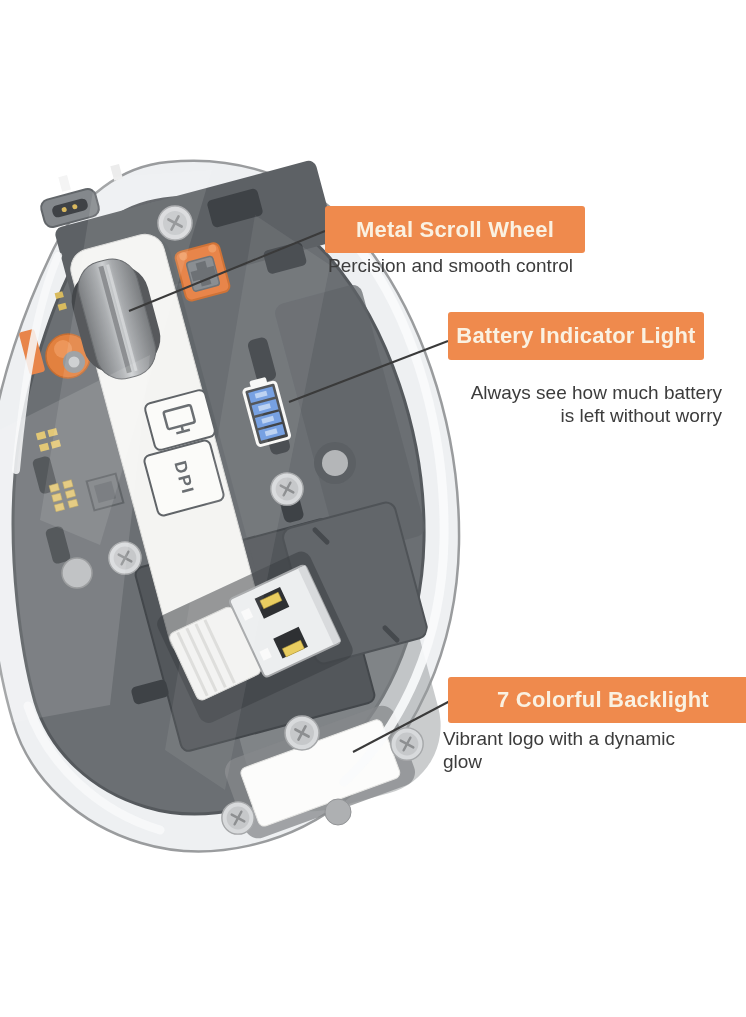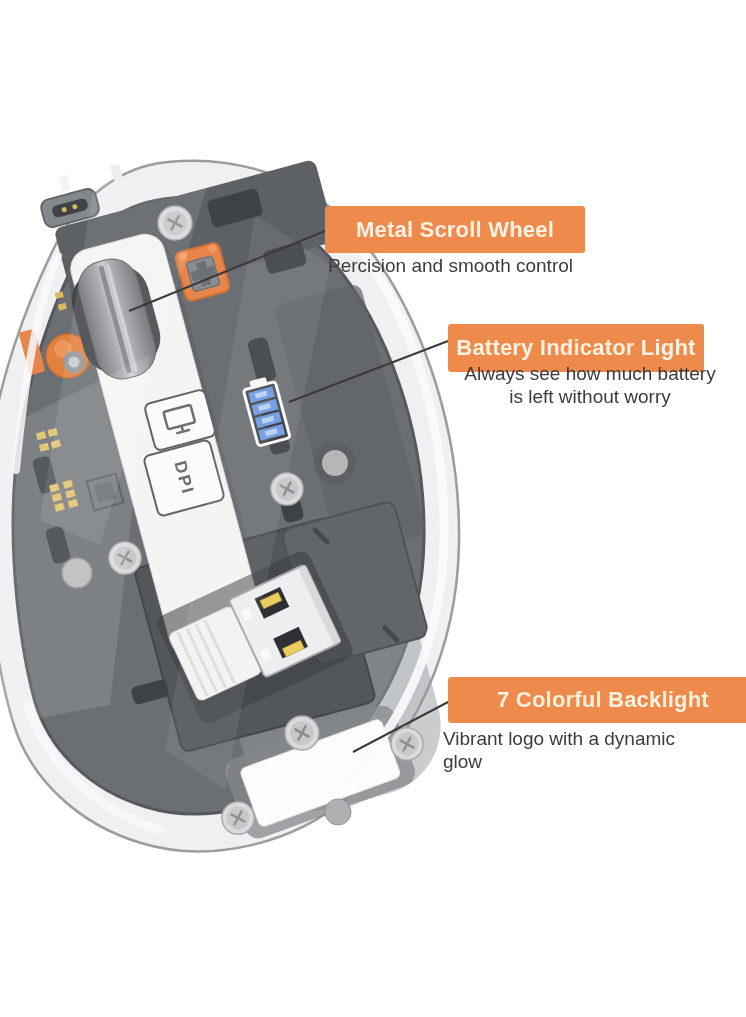--- a/index.html
+++ b/index.html
@@ -6,22 +6,22 @@
   .stage{position:relative;width:746px;height:1017px;background:#ffffff;overflow:hidden;
          font-family:"Liberation Sans", sans-serif;}
   .stage svg{position:absolute;left:0;top:0;}
   .callout-box{position:absolute;display:flex;align-items:center;justify-content:center;
 ardi         border-radius:3px;}
   .callout-box{background:#EF8A4D;color:#FAF1E1;font-weight:700;font-size:22px;
          letter-spacing:.2px;border-radius:3px;}
   .callout-sub{position:absolute;color:#3C3C3C;font-size:19px;line-height:23px;font-weight:500;}
   #box1{left:325px;top:206px;width:260px;height:47px;}
   #sub1{left:328px;top:254px;width:256px;text-align:left;}
-  #box2{left:448px;top:324px;width:256px;height:48px;}
-  #sub2{left:458px;top:362px;width:264px;text-align:center;}
+  #box2{left:448px;top:312px;width:256px;height:48px;}
+  #sub2{left:458px;top:381px;width:264px;text-align:right;}
   #box3{left:448px;top:677px;width:310px;height:46px;}
   #sub3{left:443px;top:727px;width:272px;text-align:left;}
 </style>
 </head>
 <body>
 
 <div class="stage">
 
 <svg width="746" height="1017" viewBox="0 0 746 1017">
   <defs>

